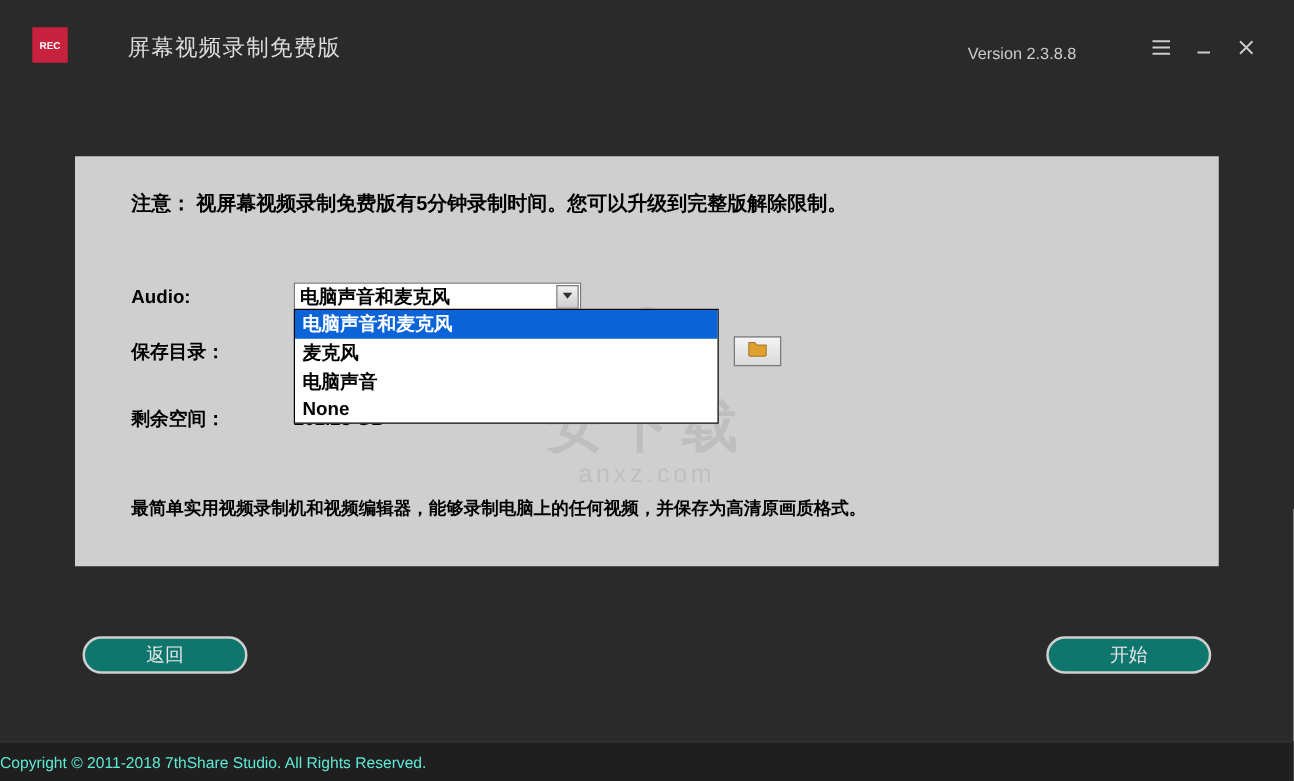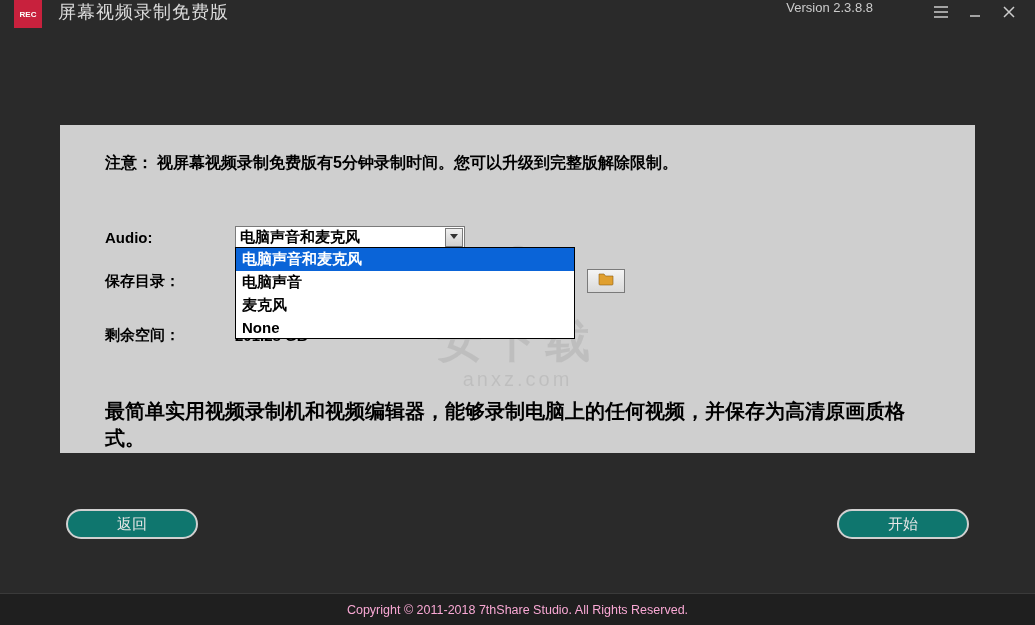--- a/index.html
+++ b/index.html
@@ -1,20 +1,20 @@
 <!DOCTYPE html>
 <html><head>
 <meta charset="utf-8">
 <style>
   * { box-sizing: border-box; margin: 0; padding: 0; }
   html, body { width: 1035px; height: 625px; font-family: "Microsoft YaHei", Arial, sans-serif; overflow: hidden; background: #fff; }
   .window { width: 1035px; height: 625px; background: #2a2a2a; display: flex; flex-direction: column; position: relative; }
-  .titlebar { height: 50px; display: flex; align-items: flex-start; padding: 0 14px; color: #e6e6e6; }
+  .titlebar { height: 50px; display: flex; align-items: flex-end; padding: 0 26px; color: #e6e6e6; }
   .titlebar .logo { width: 28px; height: 28px; border: 2px solid #c8213d; background: #c8213d; margin-right: 16px; display:flex; align-items:center; justify-content:center; color:#fff; font-size:8px; font-weight:bold; }
-  .titlebar .title { font-size: 18px; letter-spacing: 1px; color: #dcdcdc; }
+  .titlebar .title { font-size: 18px; letter-spacing: 1px; color: #dcdcdc; margin-left: 32px; }
   .titlebar .spacer { flex: 1; }
   .titlebar .version { font-size: 13px; color: #ccc; margin-right: 46px; }
   .titlebar .winbtn { width: 24px; height: 24px; display:flex; align-items:center; justify-content:center; color:#ccc; margin-left: 10px; cursor:pointer; }
   .winbtn svg { pointer-events: none; }
 
   .stage { flex: 1; display: flex; flex-direction: column; padding: 0 60px; }
   .panel { background: #cfcfcf; margin-top: 75px; height: 328px; position: relative; padding: 28px 45px 20px 45px; }
   .notice-row { font-size: 16px; font-weight: bold; color: #000; }
   .notice-row .label { margin-right: 4px; text-align: center; }
 
@@ -26,31 +26,31 @@
 
   .dropdown-list { position:absolute; left: 130px; top: 23px; width: 340px; background:#fff; border:1px solid #000; z-index: 10; font-size:15px; }
   .dropdown-list .opt { padding: 2px 6px; font-weight: bold; }
   .dropdown-list .opt.selected { background:#0a64d8; color:#fff; }
 
   .folder-btn { width: 38px; height: 24px; margin-left: 352px; background: linear-gradient(#f4f4f4,#d9d9d9); border:1px solid #7a7a7a; display:flex; align-items:center; justify-content:center; cursor:pointer; }
   .folder-btn svg { width:16px; height:14px; }
 
   .space-row { margin-left: 0; font-weight:bold; font-size:15px; }
 
-  .desc { margin-top: 50px; font-weight:bold; font-size:20px; }
+  .desc { margin-top: 50px; font-weight:bold; font-size:14px; }
 
   .watermark { position:absolute; left:50%; top:50%; transform:translate(-50%,-30%); text-align:center; color: rgba(0,0,0,0.08); pointer-events:none; z-index:1; }
   .watermark .wm1 { font-size: 46px; font-weight:bold; letter-spacing:8px; }
   .watermark .wm2 { font-size: 20px; letter-spacing:3px; margin-top:-4px; }
   .watermark svg { opacity:0.08; }
 
   .buttons-row { display:flex; justify-content: space-between; padding: 0 6px; margin-top: 56px; }
   .btn { width: 132px; height: 30px; border-radius: 15px; background:#0f766e; border:2px solid #d0d0d0; color:#e6e6e6; font-size:15px; display:flex; align-items:center; justify-content:center; cursor:pointer; }
 
-  .footer { height: 32px; display:flex; align-items:center; justify-content:center; color:#f9a8d4; font-size:12.5px; border-top:1px solid #3a3a3a; background:#1f1f1f; }
+  .footer { height: 32px; display:flex; align-items:center; justify-content:flex-start; color:#5eead4; font-size:12.5px; border-top:1px solid #3a3a3a; background:#1f1f1f; }
 </style>
 </head>
 <body>
 
 <div class="window">
 
   <div class="titlebar">
     <div class="logo">REC</div>
     <div class="title">屏幕视频录制免费版</div>
     <div class="spacer"></div>
@@ -98,22 +98,22 @@
             <span>电脑声音和麦克风</span>
             <div class="arrow-btn">
               <svg width="8" height="6" viewBox="0 0 8 6">
                   <path d="M0 0l4 5 4-5z" fill="#333"></path>
                 </svg>
             </div>
           </div>
 
           <div class="dropdown-list">
             <div class="opt selected">电脑声音和麦克风</div>
+            <div class="opt">麦克风</div>
             <div class="opt">电脑声音</div>
-            <div class="opt">麦克风</div>
             <div class="opt">None</div>
           </div>
         </div>
 
         <div class="row">
           <div class="field-label">保存目录：</div>
           <div class="folder-btn">
             <span>
               <svg viewBox="0 0 16 14">
                   <path d="M1 2h5l1.5 2H15v8a1 1 0 0 1-1 1H2a1 1 0 0 1-1-1V2z" fill="#e0a030" stroke="#8a5a10" stroke-width="0.6"></path>

